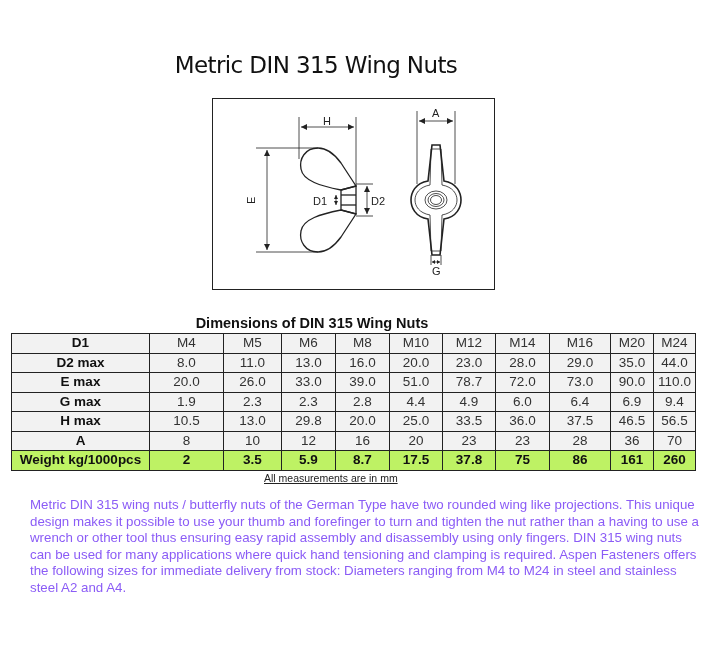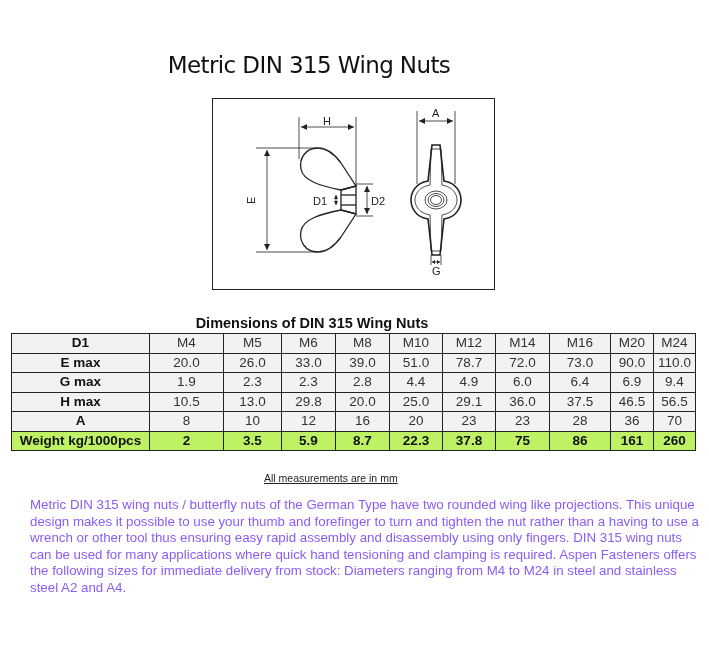--- a/index.html
+++ b/index.html
@@ -1,17 +1,17 @@
 <!DOCTYPE html>
 <html><head>
 <meta charset="utf-8">
 <style>
   html, body { margin: 0; padding: 0; background: #ffffff; }
   body { width: 709px; height: 651px; position: relative; overflow: hidden; font-family: "Liberation Sans", sans-serif; color: #111; }
-  .title { position: absolute; top: 52px; left: 1px; width: 616px; text-align: center; font-family: "DejaVu Sans", sans-serif; font-size: 23px; letter-spacing: -0.6px; color: #111; }
+  .title { position: absolute; top: 52px; left: 8px; width: 616px; text-align: center; font-family: "DejaVu Sans", sans-serif; font-size: 23px; letter-spacing: -0.6px; color: #111; }
   .figure { position: absolute; left: 212px; top: 98px; width: 283px; height: 192px; border: 1px solid #222; box-sizing: border-box; background: #fff; }
   .figure svg { position: absolute; left: 0; top: 0; }
   .table-caption { position: absolute; top: 315px; left: 0; width: 624px; text-align: center; font-weight: bold; font-size: 14.5px; }
   table.dims { position: absolute; left: 11px; top: 333px; border-collapse: collapse; table-layout: fixed; }
   table.dims td { border: 1px solid #222; height: 18.5px; padding: 0; text-align: center; font-size: 13.5px; background: #f2f2f2; color: #333; line-height: 18px; }
   table.dims td.rowhead { font-weight: bold; color: #111; }
   table.dims tr.bold td { font-weight: bold; color: #111; background: #bef264; }
   table.dims { border: 1.5px solid #222; }
   .footnote { position: absolute; top: 472px; left: 264px; font-size: 10.5px; color: #222; text-decoration: underline; }
   .para { position: absolute; top: 497px; left: 30px; width: 675px; font-size: 13.3px; line-height: 16.6px; color: #8b5cf6; }
@@ -113,20 +113,33 @@
     <td>M6</td>
     <td>M8</td>
     <td>M10</td>
     <td>M12</td>
     <td>M14</td>
     <td>M16</td>
     <td>M20</td>
     <td>M24</td>
   </tr>
   <tr>
+    <td class="rowhead">D2 max</td>
+    <td>8.0</td>
+    <td>11.0</td>
+    <td>13.0</td>
+    <td>16.0</td>
+    <td>20.0</td>
+    <td>23.0</td>
+    <td>28.0</td>
+    <td>29.0</td>
+    <td>35.0</td>
+    <td>44.0</td>
+  </tr>
+  <tr>
     <td class="rowhead">E max</td>
     <td>20.0</td>
     <td>26.0</td>
     <td>33.0</td>
     <td>39.0</td>
     <td>51.0</td>
     <td>78.7</td>
     <td>72.0</td>
     <td>73.0</td>
     <td>90.0</td>
@@ -145,21 +158,21 @@
     <td>6.9</td>
     <td>9.4</td>
   </tr>
   <tr>
     <td class="rowhead">H max</td>
     <td>10.5</td>
     <td>13.0</td>
     <td>29.8</td>
     <td>20.0</td>
     <td>25.0</td>
-    <td>29.1</td>
+    <td>33.5</td>
     <td>36.0</td>
     <td>37.5</td>
     <td>46.5</td>
     <td>56.5</td>
   </tr>
   <tr>
     <td class="rowhead">A</td>
     <td>8</td>
     <td>10</td>
     <td>12</td>
@@ -170,21 +183,21 @@
     <td>28</td>
     <td>36</td>
     <td>70</td>
   </tr>
   <tr class="bold">
     <td class="rowhead">Weight kg/1000pcs</td>
     <td>2</td>
     <td>3.5</td>
     <td>5.9</td>
     <td>8.7</td>
-    <td>22.3</td>
+    <td>17.5</td>
     <td>37.8</td>
     <td>75</td>
     <td>86</td>
     <td>161</td>
     <td>260</td>
   </tr>
 </tbody>
   </table>
 
 <div class="footnote">All measurements are in mm</div>

